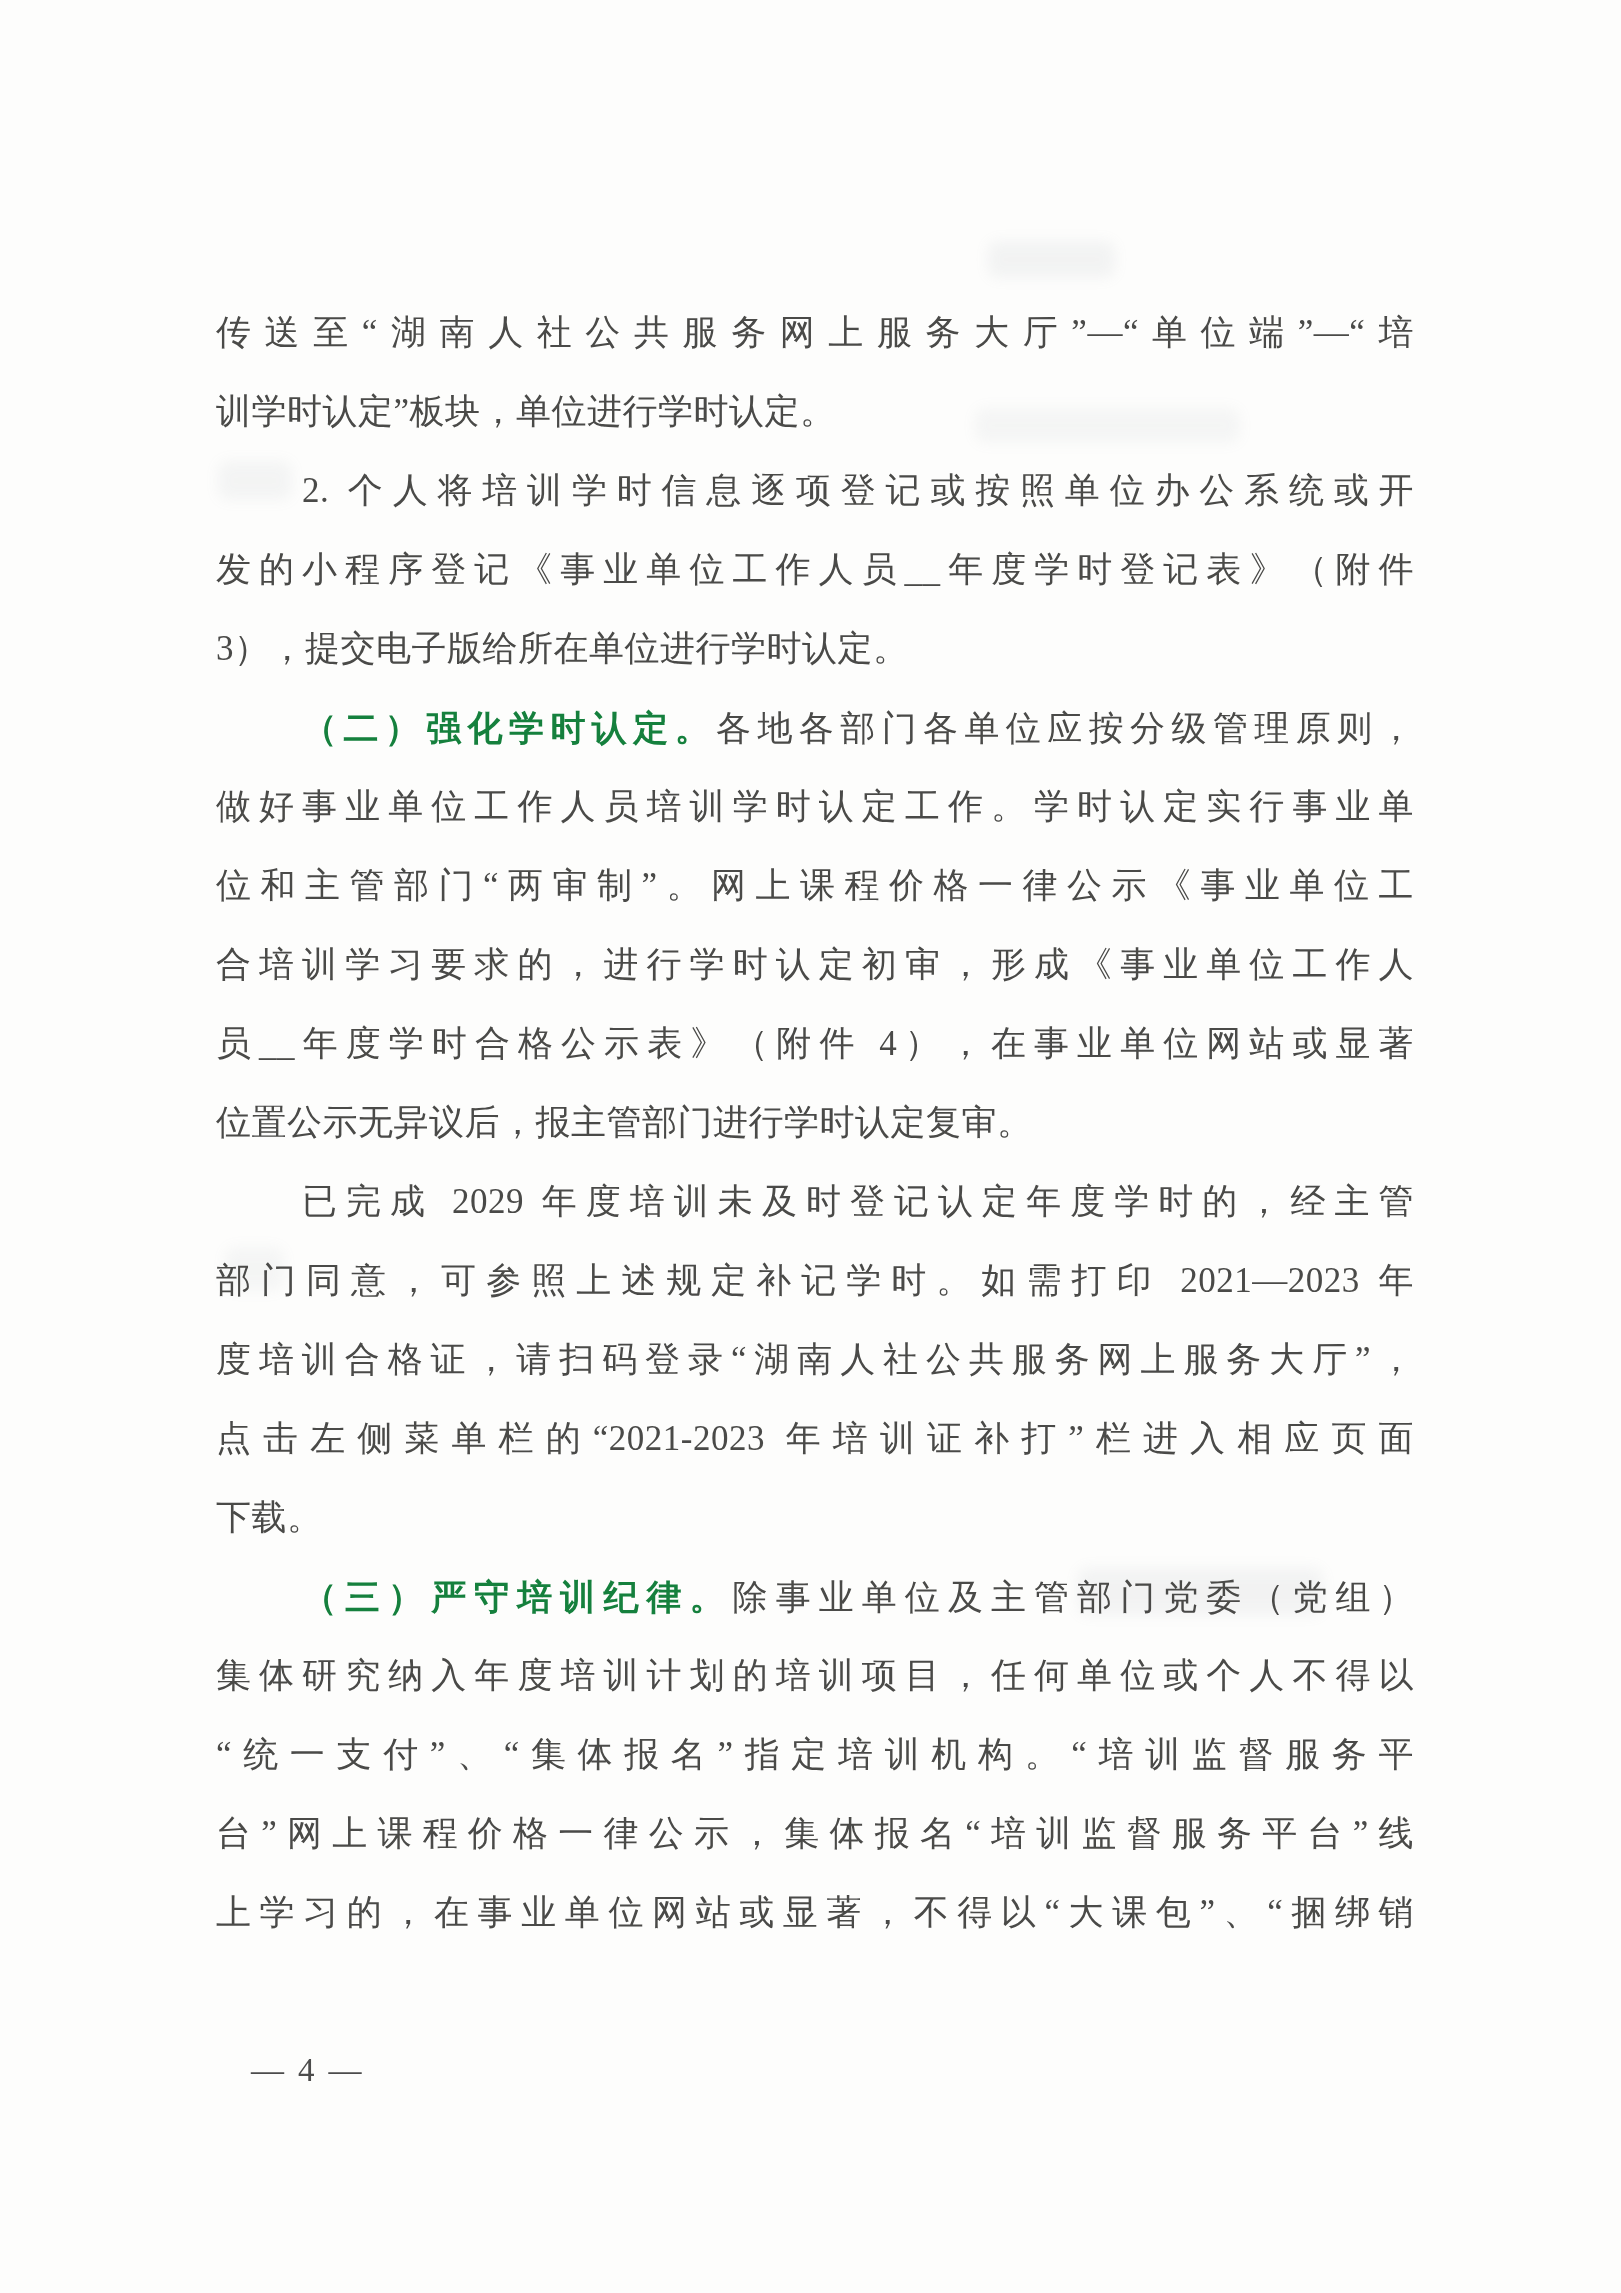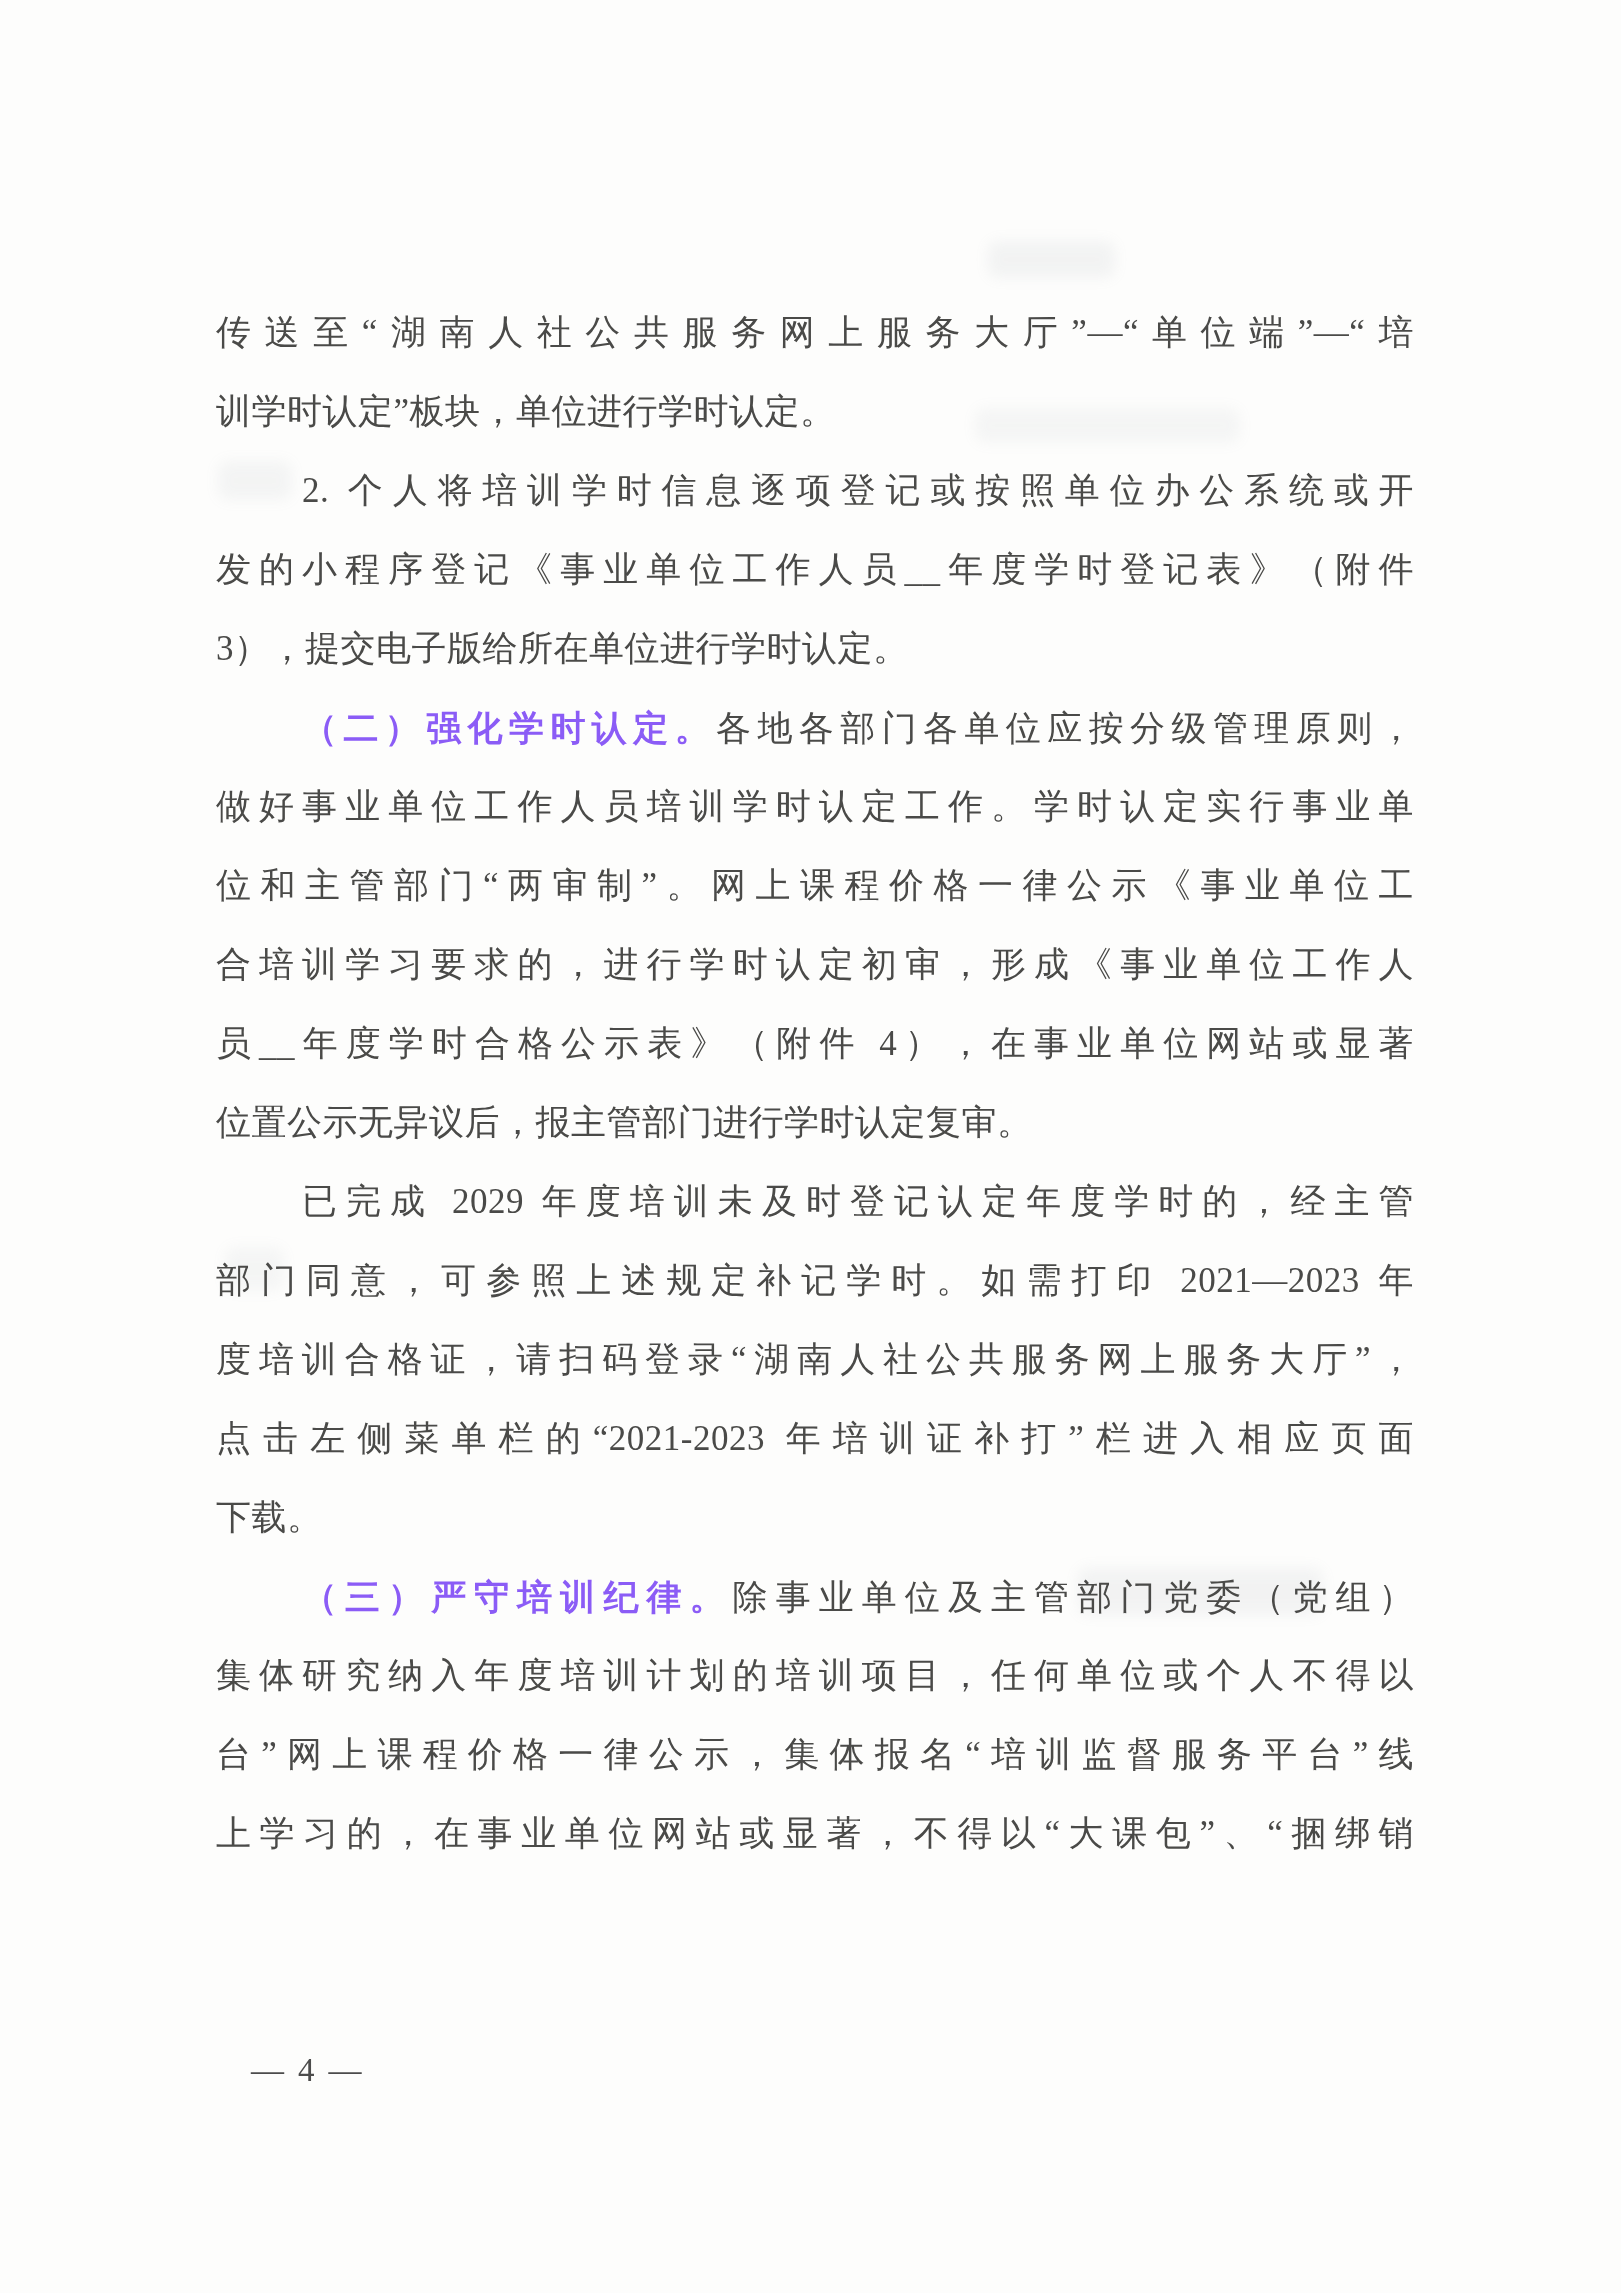--- a/index.html
+++ b/index.html
@@ -17,21 +17,21 @@
     letter-spacing:0.5px;white-space:normal;
   }
   .j{
     text-align:justify;
     text-align-last:justify;
     text-justify:inter-character;
   }
   .ind{padding-left:86px;}
   .b{
     font-family:"Liberation Sans","DejaVu Sans",sans-serif;
-    font-weight:700;color:#8b5cf6;
+    font-weight:700;color:#15803d;
   }
   .page-num{
     position:absolute;left:251px;top:2045px;
     font-size:33px;line-height:51px;letter-spacing:2.9px;color:#4c4c4c;
   }
   
   .smudge{position:absolute;background:#969ea6;border-radius:9.8px;filter:blur(6.9px);}
 </style>
 </head>
 <body>
@@ -54,18 +54,19 @@
   <div class="line j"><span>合培训学习要求的，进行学时认定初审，形成《事业单位工作人</span></div>
   <div class="line j"><span>员__年度学时合格公示表》（附件 4），在事业单位网站或显著</span></div>
   <div class="line"><span>位置公示无异议后，报主管部门进行学时认定复审。</span></div>
   <div class="line j ind"><span>已完成 2029 年度培训未及时登记认定年度学时的，经主管</span></div>
   <div class="line j"><span>部门同意，可参照上述规定补记学时。如需打印 2021—2023 年</span></div>
   <div class="line j"><span>度培训合格证，请扫码登录“湖南人社公共服务网上服务大厅”，</span></div>
   <div class="line j"><span>点击左侧菜单栏的“2021-2023 年培训证补打”栏进入相应页面</span></div>
   <div class="line"><span>下载。</span></div>
   <div class="line j ind"><span class="b">（三）严守培训纪律。</span><span>除事业单位及主管部门党委（党组）</span></div>
   <div class="line j"><span>集体研究纳入年度培训计划的培训项目，任何单位或个人不得以</span></div>
+  <div class="line j"><span>“统一支付”、“集体报名”指定培训机构。“培训监督服务平</span></div>
   <div class="line j"><span>台”网上课程价格一律公示，集体报名“培训监督服务平台”线</span></div>
   <div class="line j"><span>上学习的，在事业单位网站或显著，不得以“大课包”、“捆绑销</span></div>
 </div>
 
 <div class="page-num">— 4 —</div>
 
 
 </body></html>

